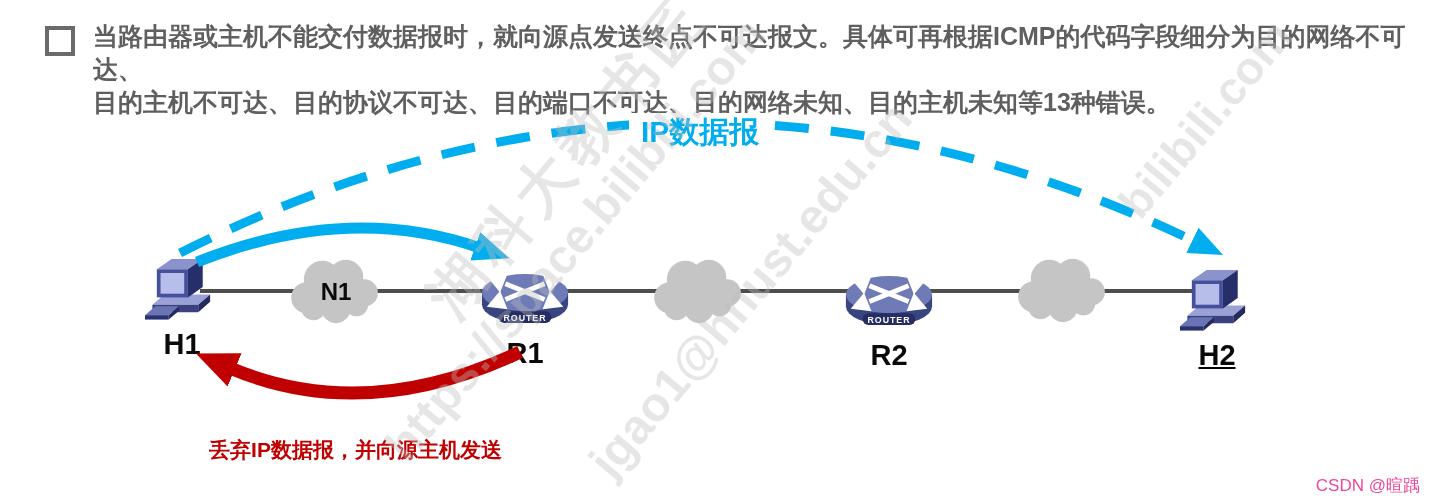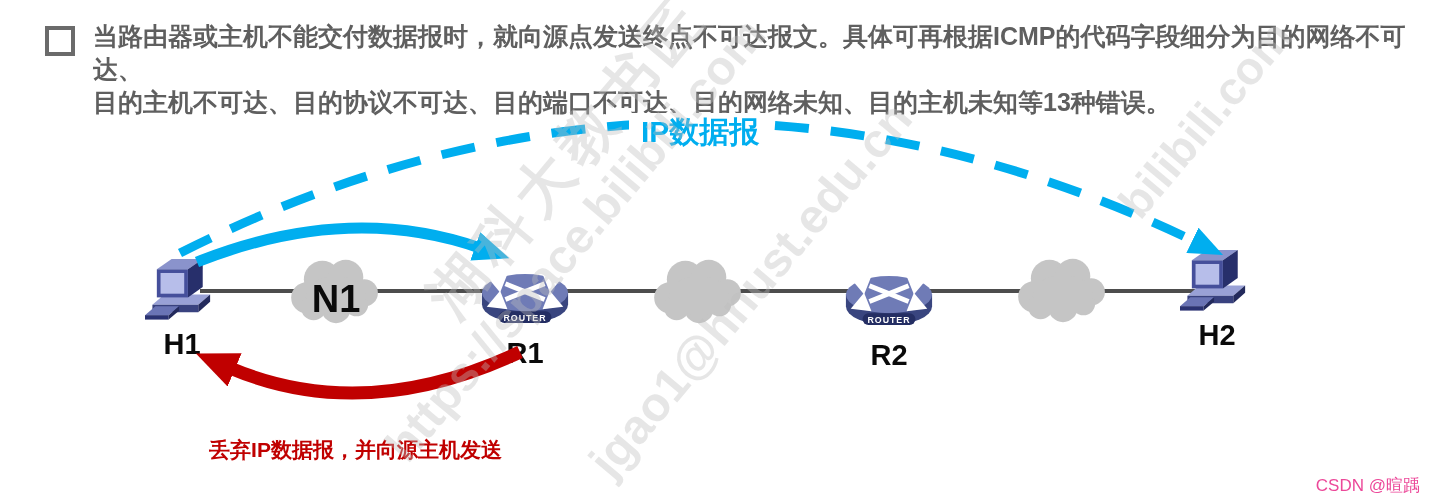--- a/index.html
+++ b/index.html
@@ -13,21 +13,21 @@
   .bullet-square{flex:none; width:22px; height:22px; border:4px solid #6b6b6b; margin-top:6px;}
   .header-text{margin-left:18px; color:#5f5f5f; font-weight:bold; font-size:25px; line-height:33px; width:1330px;}
   
   .layer{position:absolute; left:0; top:0; width:1430px; height:503px; pointer-events:none;}
   .layer.lines{z-index:1;}
   .layer.arrows{z-index:3;}
   
   .node{position:absolute; z-index:2; text-align:center;}
   .node .icon{display:block;}
   .node-label{font-weight:bold; font-size:29px; color:#0a0a0a; line-height:1; margin-top:7px;}
-  .cloud-label{position:absolute; left:0; right:0; top:26px; font-weight:bold; font-size:38px; color:#0a0a0a; z-index:2;}
+  .cloud-label{position:absolute; left:0; right:0; top:26px; font-weight:bold; font-size:24px; color:#0a0a0a; z-index:2;}
   
   .ip-label{position:absolute; left:629px; top:113px; z-index:4; background:#ffffff;
     padding:0 12px; color:#00AEEF; font-size:30px; font-weight:bold; line-height:38px;}
   .forward-note{position:absolute; left:402px; top:166px; width:240px; z-index:4; text-align:center;
     color:#C00000; font-size:25px; font-weight:bold; line-height:31px;}
   .discard-note{position:absolute; left:118px; top:417px; width:475px; z-index:4; text-align:center;
     color:#C00000; font-size:21px; font-weight:bold; line-height:33px;margin-top:16px;}
   .credit{position:absolute; right:10px; bottom:6px; z-index:4; color:#ec4899; font-size:17px;
     text-shadow:1px 1px 0 #ffffff;}
   
@@ -146,21 +146,21 @@
         <circle cx="60" cy="26" r="18"></circle>
           <circle cx="79" cy="42" r="14"></circle>
         <circle cx="27" cy="57" r="13"></circle>
           <circle cx="50" cy="58" r="15"></circle>
         <circle cx="71" cy="54" r="12"></circle>
           <ellipse cx="50" cy="45" rx="31" ry="20"></ellipse>
       </g>
     </svg>
   </div>
 
-  <div class="node" style="left:1180px; top:248px; width:74px;">
+  <div class="node" style="left:1180px; top:268px; width:74px;text-decoration:underline;">
     <svg class="icon" width="74" height="66" viewBox="0 0 100 88">
       <polygon points="10,64 26,50 88,50 72,64" fill="#99A1D6"></polygon>
       <polygon points="72,64 88,50 88,60 72,74" fill="#232A5C"></polygon>
       <polygon points="10,64 72,64 72,74 10,74" fill="#39427F"></polygon>
       <polygon points="16,16 36,2 78,2 58,16" fill="#8A93CC"></polygon>
       <polygon points="58,16 78,2 78,40 58,54" fill="#272F6B"></polygon>
       <rect x="16" y="16" width="42" height="38" fill="#454F9B"></rect>
       <rect x="21" y="21" width="32" height="28" fill="#B7BEEA"></rect>
       <polygon points="0,78 14,66 46,66 32,78" fill="#6A74B5"></polygon>
       <polygon points="0,78 32,78 32,84 0,84" fill="#2A3272"></polygon>

